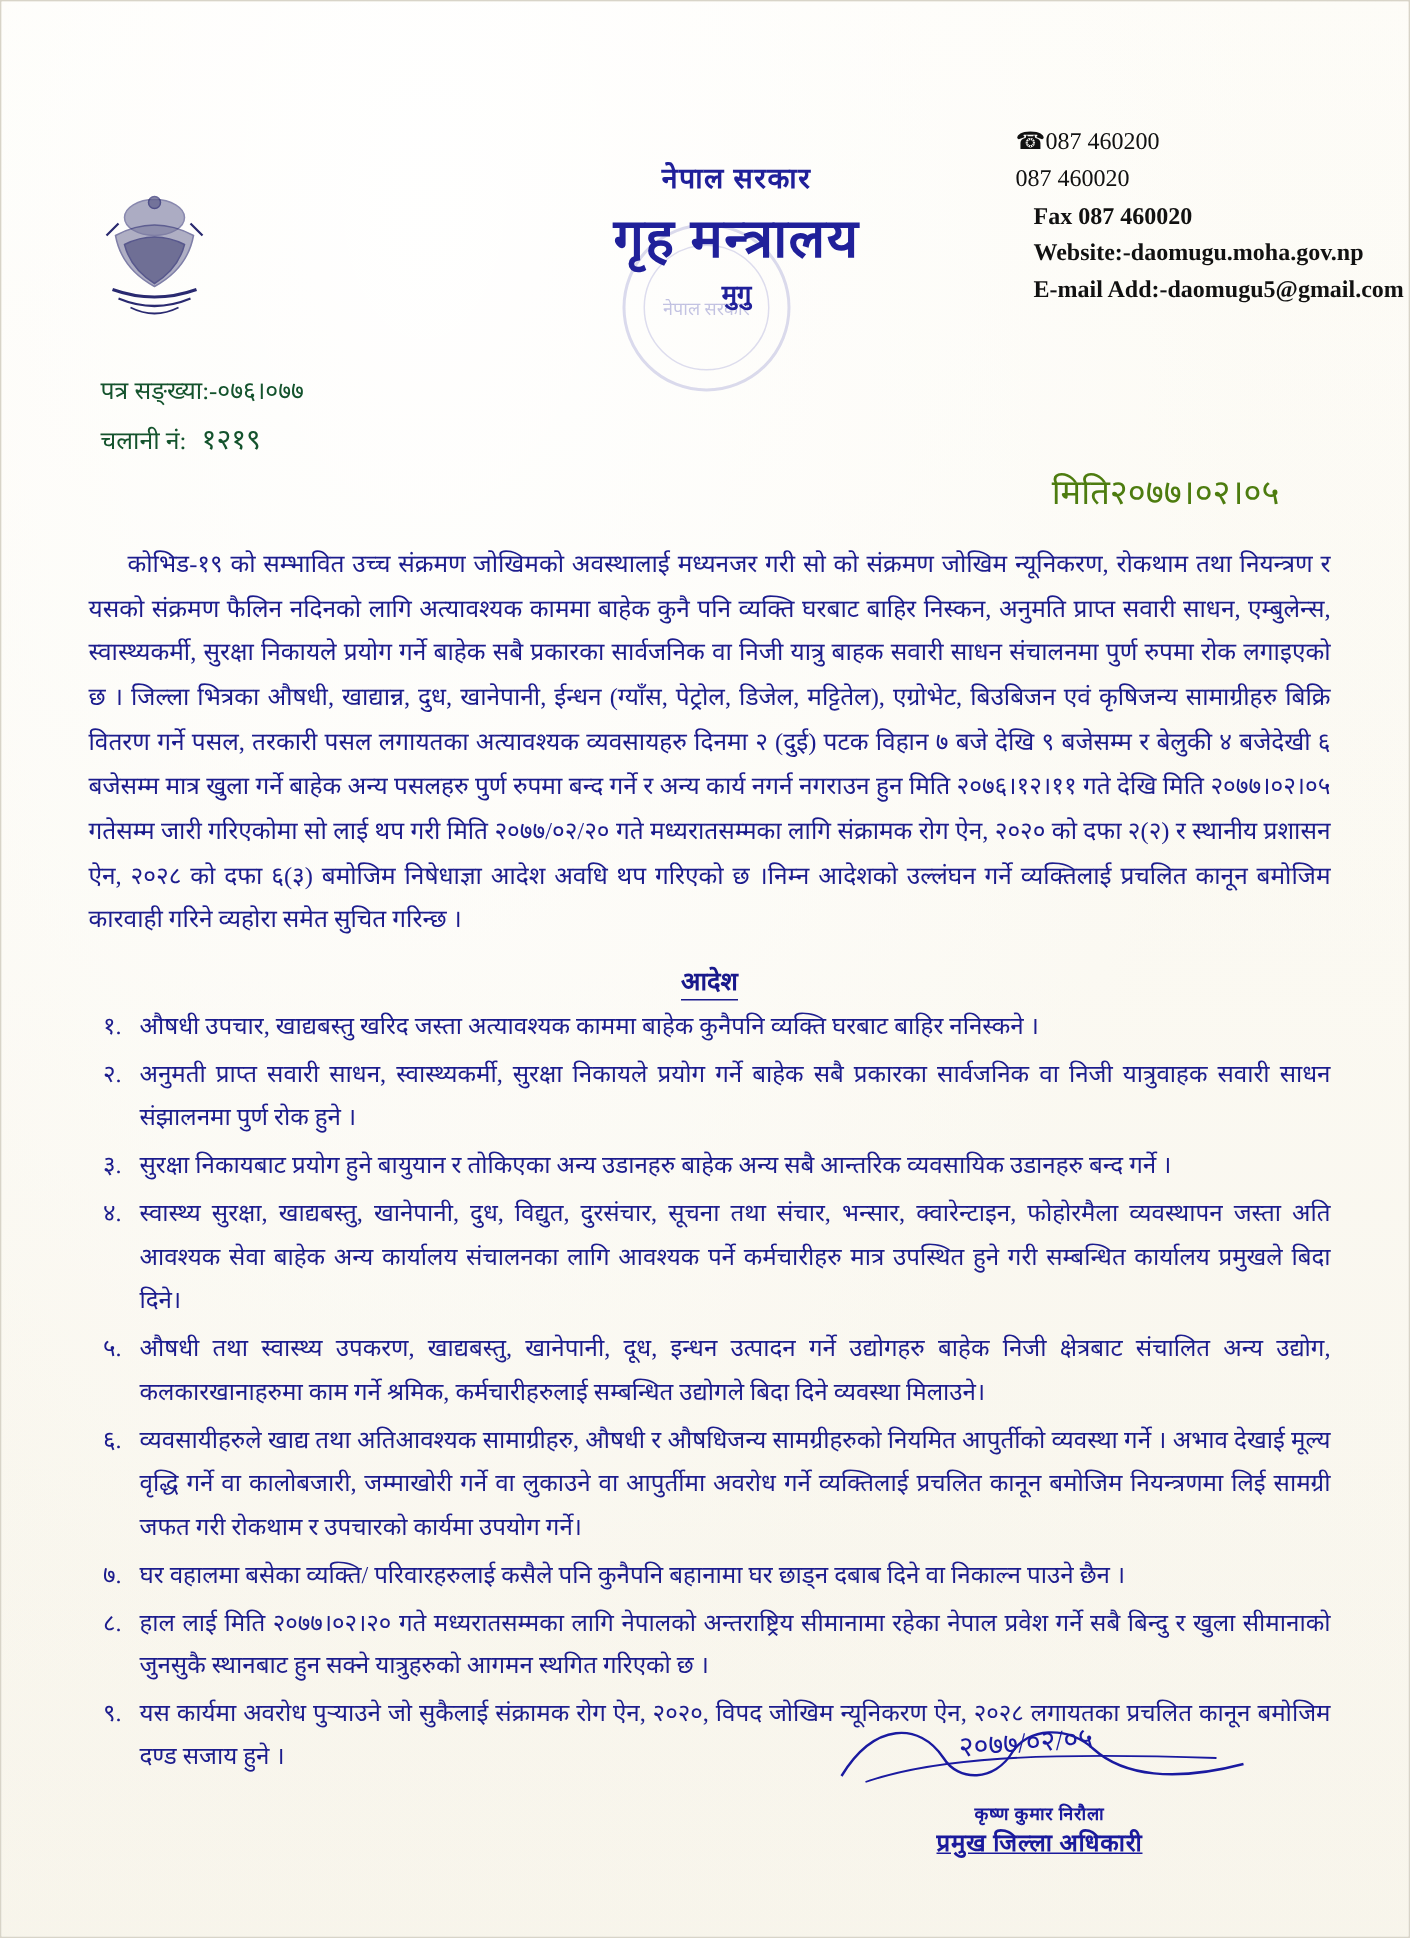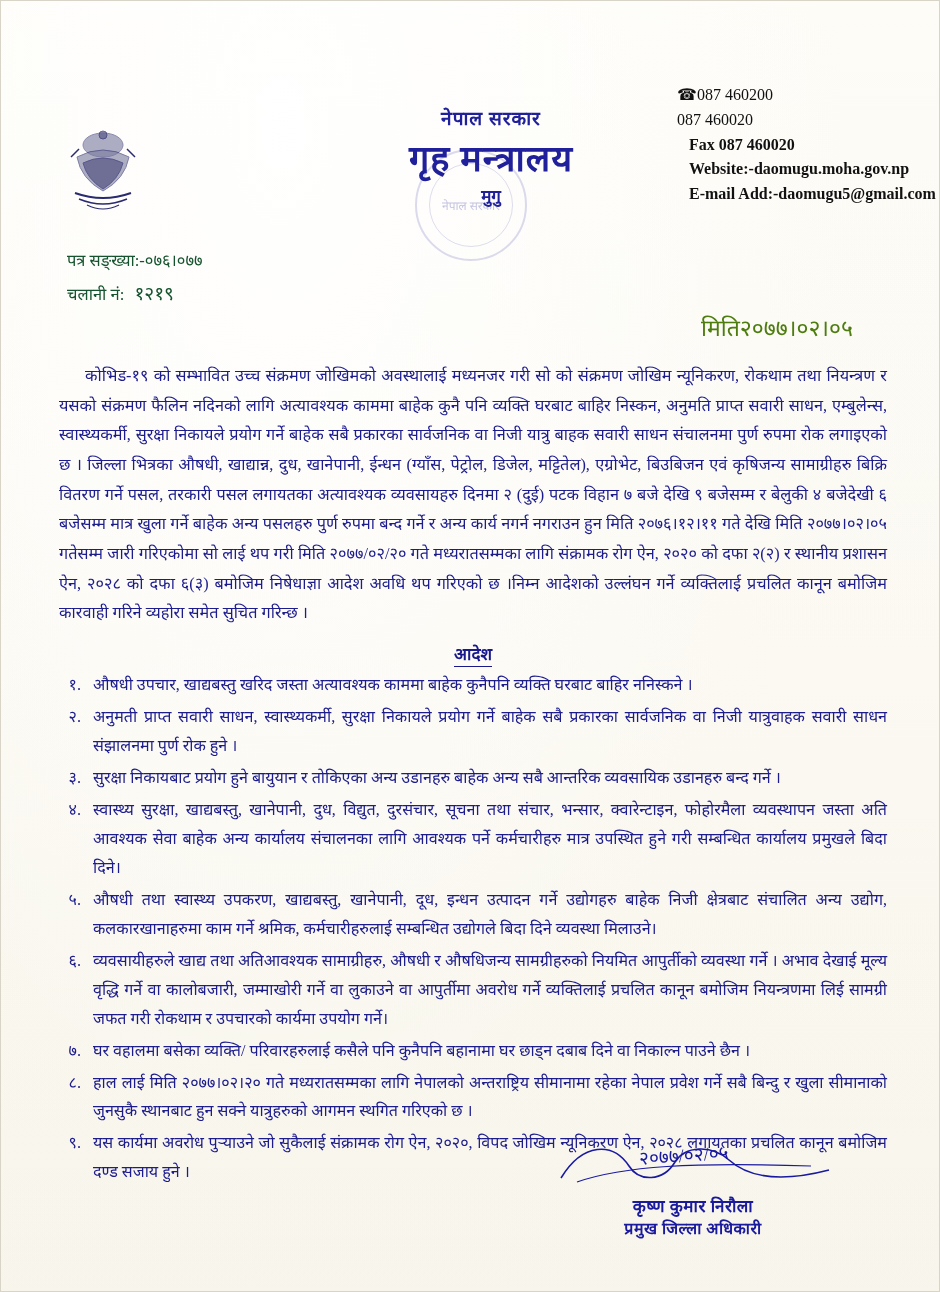--- a/index.html
+++ b/index.html
@@ -218,30 +218,31 @@
   }
   .sig-date {
     position: absolute;
     left: 96px;
     top: 6px;
     font-size: 19px;
     color: #1a1aa0;
     transform: rotate(-4deg);
   }
   .sign-name {
-    font-size: 17px;
+    font-size: 12px;
     font-weight: bold;
     color: #1a1a9c;
     letter-spacing: .5px;
   }
   .sign-post {
     font-size: 16px;
     font-weight: bold;
     color: #1a1a9c;
     letter-spacing: .5px;
+    text-decoration: underline;
   }
 </style>
 </head>
 <body>
 
 <div id="page">
 
   <div class="header layer">
 
     <div class="emblem">

